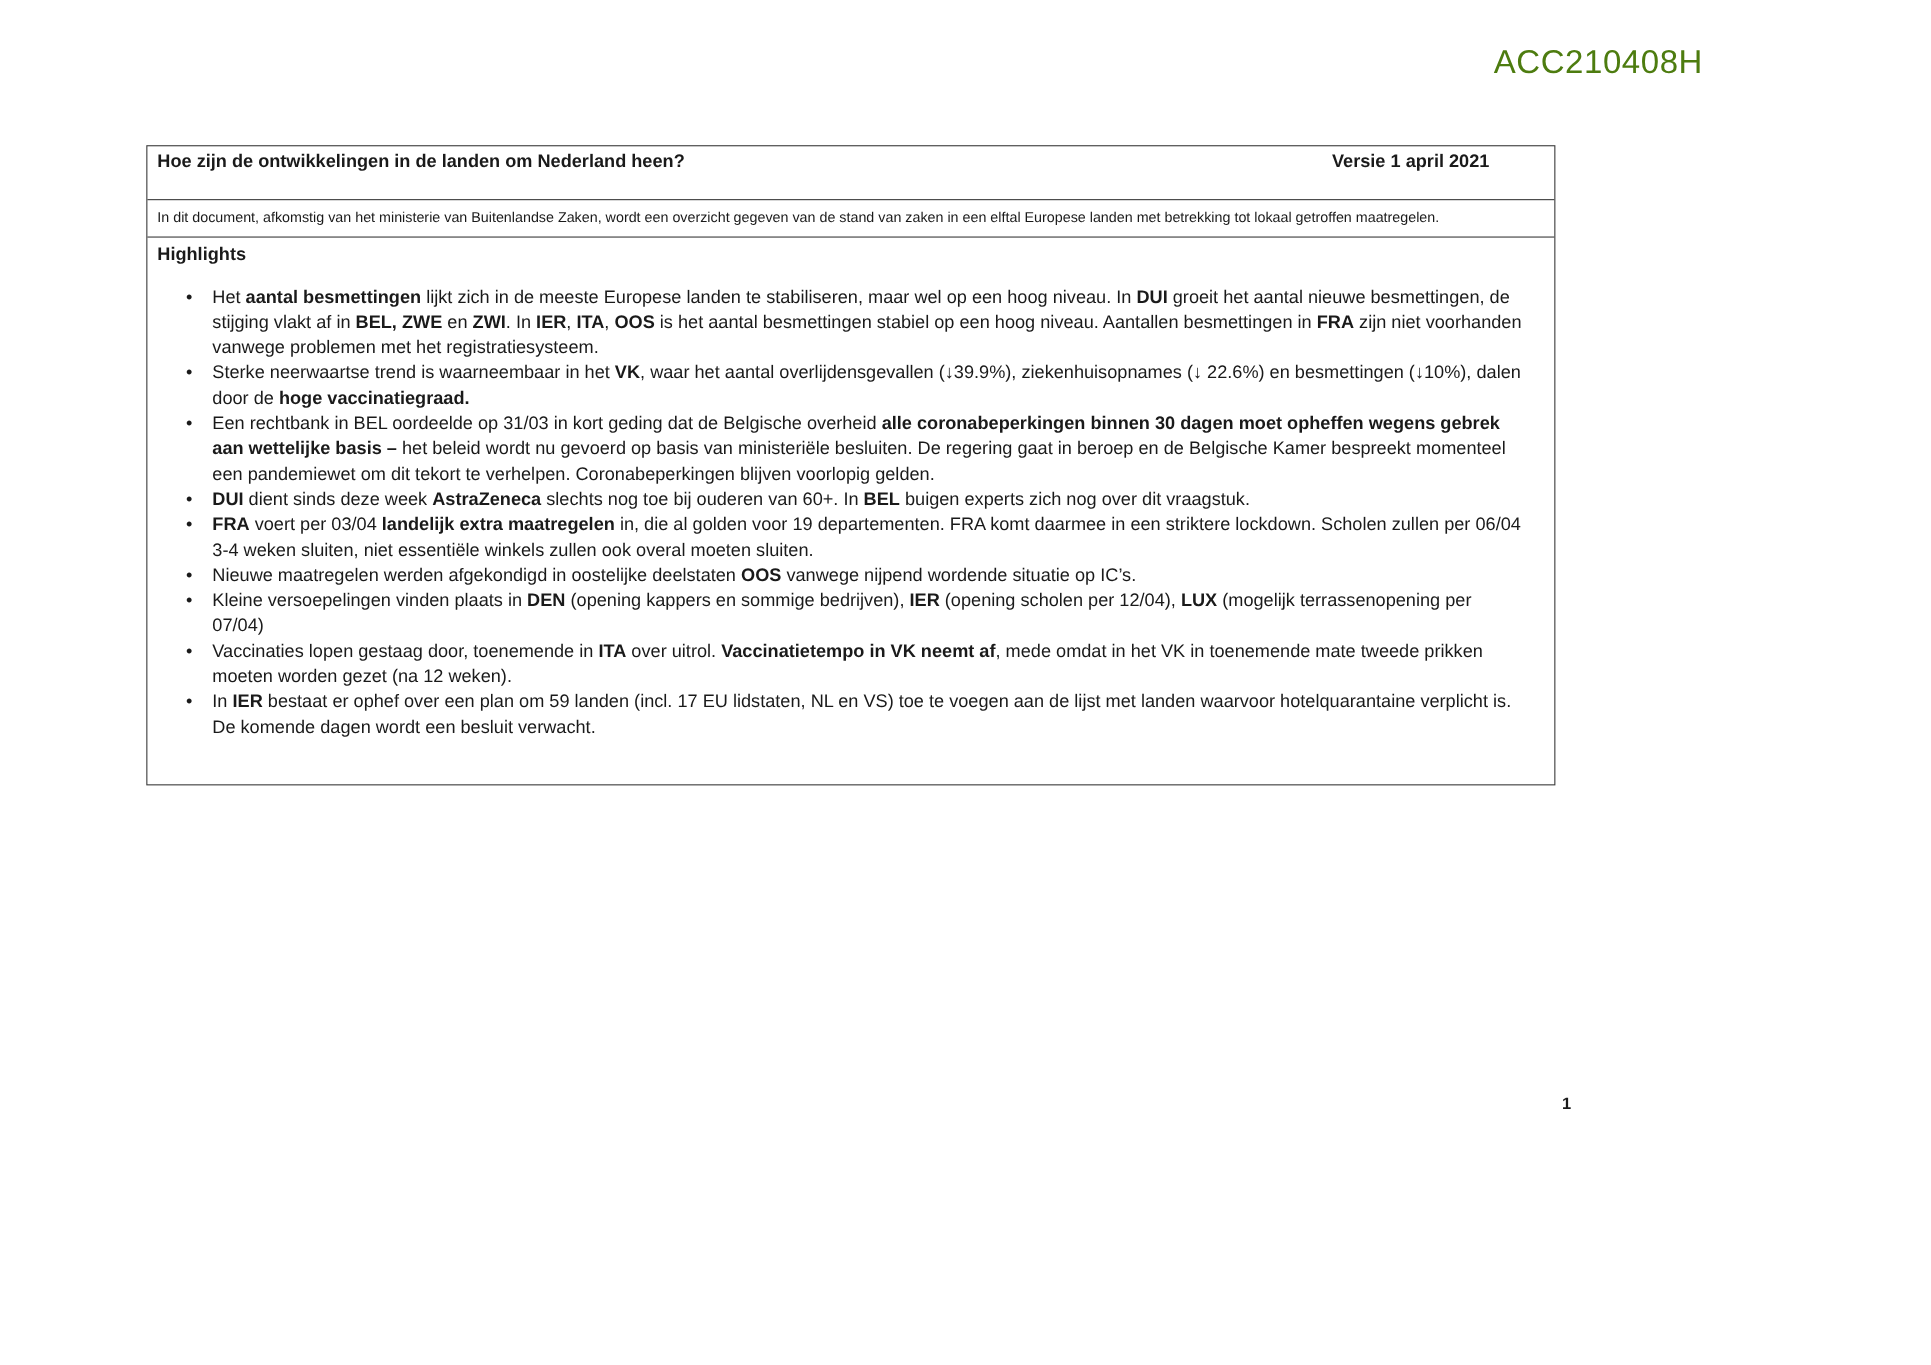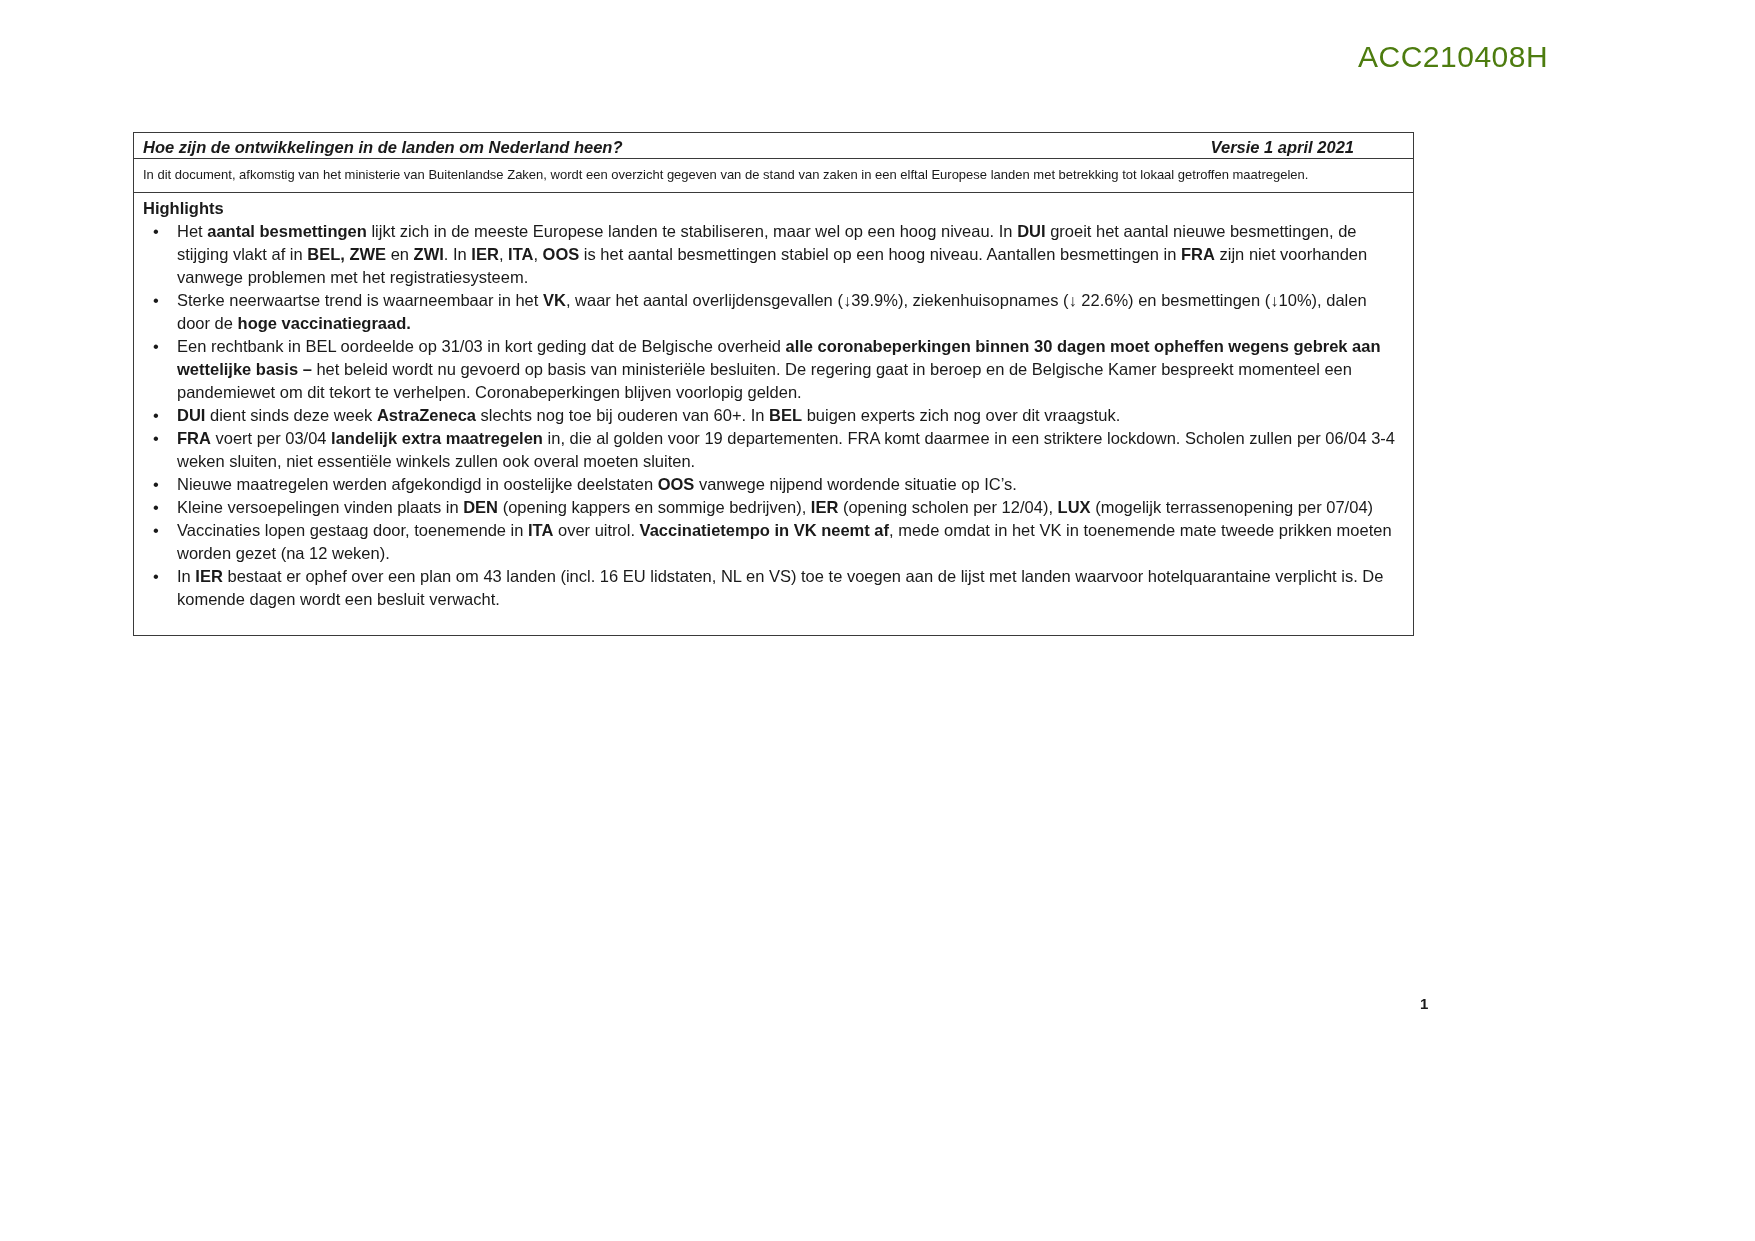--- a/index.html
+++ b/index.html
@@ -32,26 +32,25 @@
     box-sizing: border-box;
     background: #fff;
   }
   .row {
     box-sizing: border-box;
   }
   .header-row {
     display: flex;
     justify-content: space-between;
     align-items: baseline;
-    padding: 4px 9px 0 9px;
+    padding: 4px 9px 23px 9px;
     border-bottom: 1.5px solid #3a3a3a;
     font-size: 16.5px;
     font-weight: 700;
     line-height: 21px;
-    font-style: italic;
   }
   .header-row .version {
     margin-right: 50px;
     white-space: nowrap;
   }
   .intro-row {
     padding: 4px 9px 6px 9px;
     border-bottom: 1.5px solid #3a3a3a;
     font-size: 13px;
     line-height: 23px;
@@ -59,21 +58,21 @@
   .highlights-row {
     padding: 4px 9px 24px 9px;
     font-size: 16.5px;
     line-height: 23px;
   }
   .highlights-heading {
     font-weight: 700;
     line-height: 23px;
   }
   ul.bullet-list {
-    margin: 0;
+    margin: 16px;
     padding: 0;
     list-style: none;
   }
   ul.bullet-list li {
     position: relative;
     padding-left: 34px;
     line-height: 23px;
   }
   ul.bullet-list li::before {
     content: "\2022";
@@ -113,21 +112,21 @@
       <div class="highlights-heading">Highlights</div>
       <ul class="bullet-list">
         <li><span>Het </span><b>aantal besmettingen</b><span> lijkt zich in de meeste Europese landen te stabiliseren, maar wel op een hoog niveau.  In </span><b>DUI</b><span> groeit het aantal nieuwe besmettingen, de stijging vlakt af in </span><b>BEL, ZWE</b><span> en </span><b>ZWI</b><span>. In </span><b>IER</b><span>, </span><b>ITA</b><span>, </span><b>OOS</b><span> is het aantal besmettingen stabiel op een hoog niveau. Aantallen besmettingen in  </span><b>FRA</b><span> zijn niet voorhanden vanwege  problemen met het registratiesysteem.</span></li>
         <li><span>Sterke neerwaartse trend is waarneembaar in het </span><b>VK</b><span>, waar het aantal overlijdensgevallen (</span><b>↓</b><span>39.9%), ziekenhuisopnames (</span><b>↓</b><span> 22.6%) en besmettingen (</span><b>↓</b><span>10%), dalen door de </span><b>hoge vaccinatiegraad.</b></li>
         <li><span>Een rechtbank in BEL oordeelde op 31/03 in kort geding dat de Belgische overheid </span><b>alle coronabeperkingen binnen 30 dagen moet opheffen wegens gebrek aan wettelijke basis –</b><span> het beleid wordt nu gevoerd op basis van ministeriële besluiten. De regering gaat in beroep en de Belgische Kamer bespreekt momenteel een pandemiewet om dit tekort te verhelpen. Coronabeperkingen blijven voorlopig gelden.</span></li>
         <li><b>DUI</b><span> dient sinds deze week </span><b>AstraZeneca</b><span> slechts nog toe bij ouderen van 60+. In </span><b>BEL</b><span> buigen experts zich nog over dit vraagstuk.</span></li>
         <li><b>FRA</b><span> voert per 03/04 </span><b>landelijk extra maatregelen</b><span> in, die al golden voor 19 departementen. FRA komt daarmee in een striktere lockdown. Scholen zullen per 06/04 3-4 weken sluiten, niet essentiële winkels zullen ook overal moeten sluiten.</span></li>
         <li><span>Nieuwe maatregelen werden afgekondigd in oostelijke deelstaten </span><b>OOS</b><span> vanwege nijpend wordende situatie op IC’s.</span></li>
         <li><span>Kleine versoepelingen vinden plaats in </span><b>DEN</b><span> (opening kappers en sommige bedrijven), </span><b>IER</b><span> (opening scholen per 12/04), </span><b>LUX</b><span> (mogelijk terrassenopening per 07/04)</span></li>
         <li><span>Vaccinaties lopen gestaag door, toenemende in </span><b>ITA</b><span> over uitrol. </span><b>Vaccinatietempo in VK neemt af</b><span>, mede omdat in het VK in toenemende mate tweede prikken moeten worden gezet (na 12 weken).</span></li>
-        <li><span>In </span><b>IER</b><span> bestaat er ophef over een plan om 43 landen (incl. 16 EU lidstaten, NL en VS) toe te voegen aan de lijst met landen waarvoor hotelquarantaine verplicht is. De komende dagen wordt een besluit verwacht.</span></li>
+        <li><span>In </span><b>IER</b><span> bestaat er ophef over een plan om 59 landen (incl. 17 EU lidstaten, NL en VS) toe te voegen aan de lijst met landen waarvoor hotelquarantaine verplicht is. De komende dagen wordt een besluit verwacht.</span></li>
       </ul>
     </div>
 
   </div>
 
   <div class="page-number">1</div>
 
 </div>
 
 </body></html>

